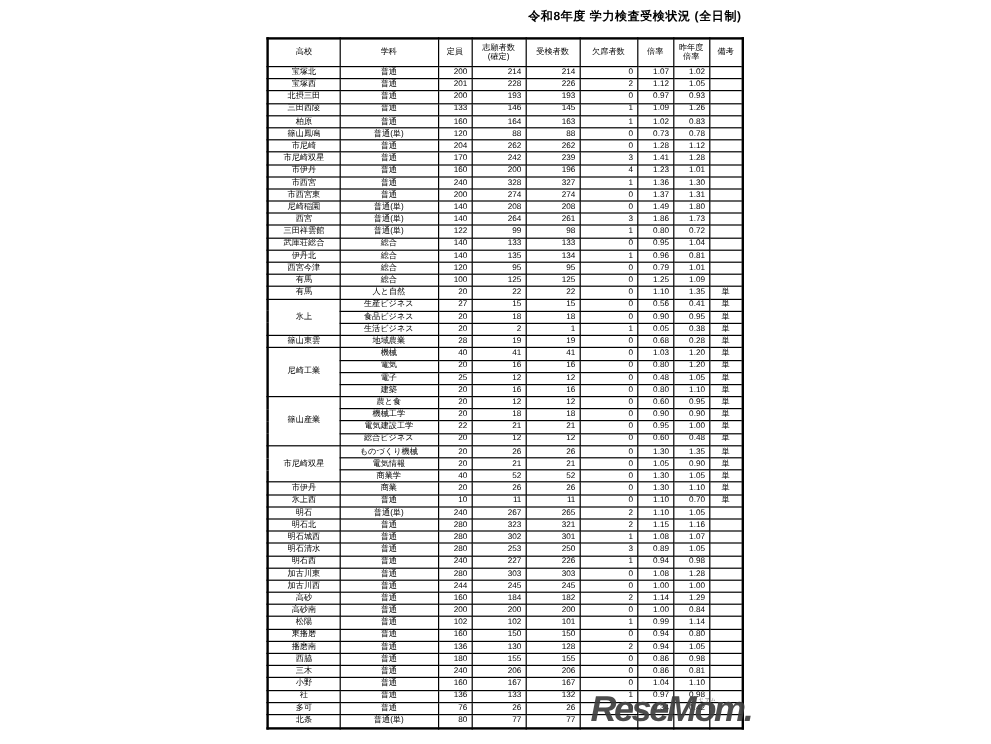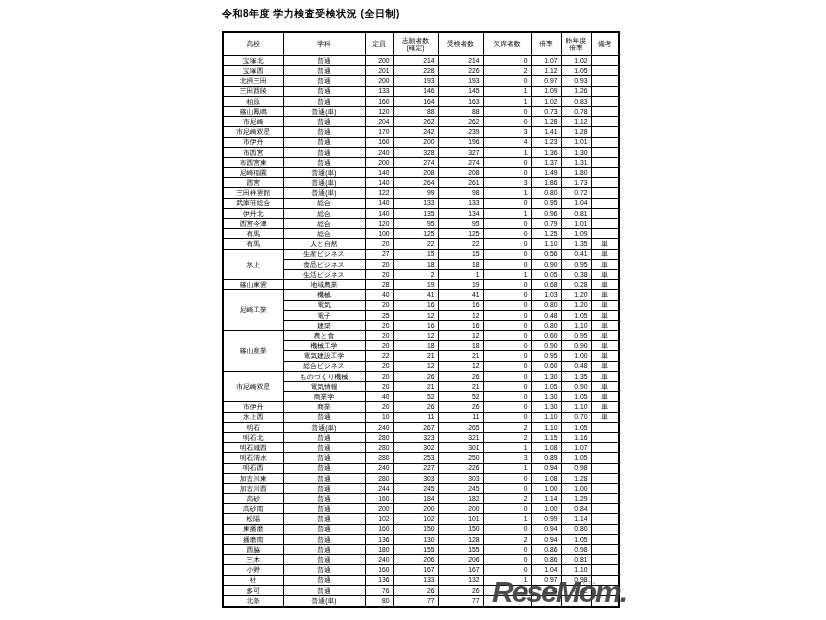--- a/index.html
+++ b/index.html
@@ -1,18 +1,18 @@
 <!DOCTYPE html>
 <html><head>
 <meta charset="utf-8">
 <style>
   html,body{margin:0;padding:0;background:#fff;}
   .page{position:relative;width:826px;height:620px;background:#ffffff;overflow:hidden;
         font-family:"Liberation Sans","DejaVu Sans",sans-serif;color:#000;}
-  .title{position:absolute;top:7px;left:222px;width:396px;text-align:left;
+  .title{position:absolute;top:7px;left:222px;width:396px;text-align:right;
          font-size:10px;font-weight:bold;letter-spacing:0.5px;white-space:nowrap;}
   table.exam{position:absolute;left:222px;top:31px;width:396px;height:577px;
              border-collapse:collapse;table-layout:fixed;border:2px solid #000;
              font-size:6.8px;line-height:1.1;}
   table.exam th,table.exam td{border:1px solid #000;padding:0;overflow:hidden;
              white-space:nowrap;vertical-align:middle;}
   table.exam thead th{height:22px;font-weight:normal;text-align:center;
              white-space:pre-line;border-bottom:1.5px solid #000;font-size:6.8px;}
   .c-school{text-align:center;}
   .c-dept{text-align:center;}

